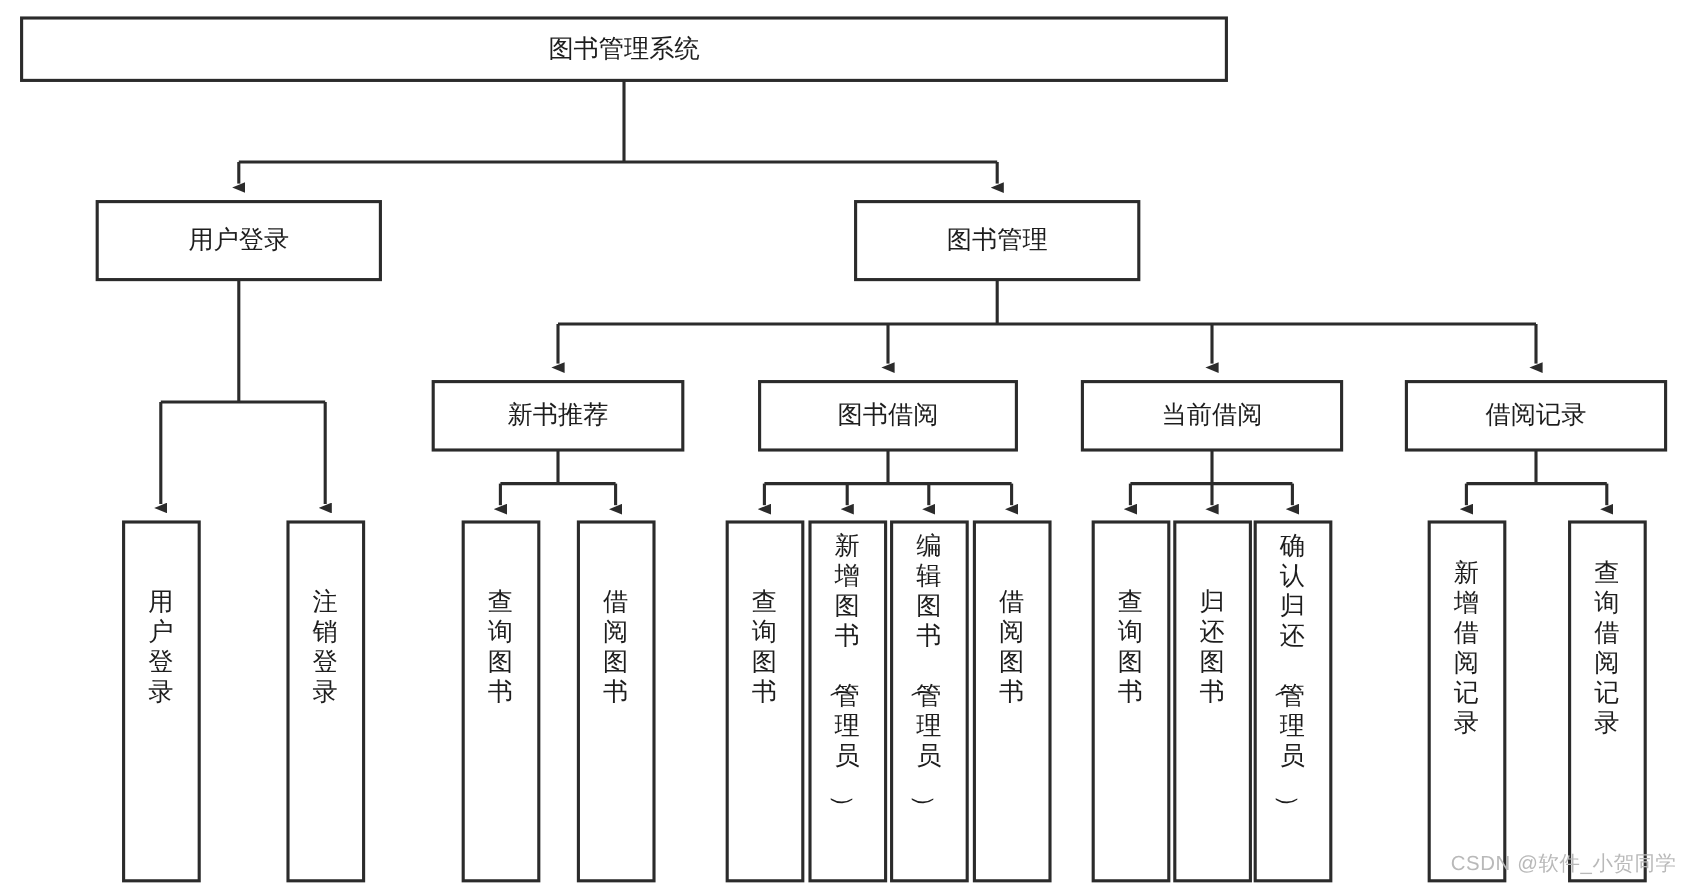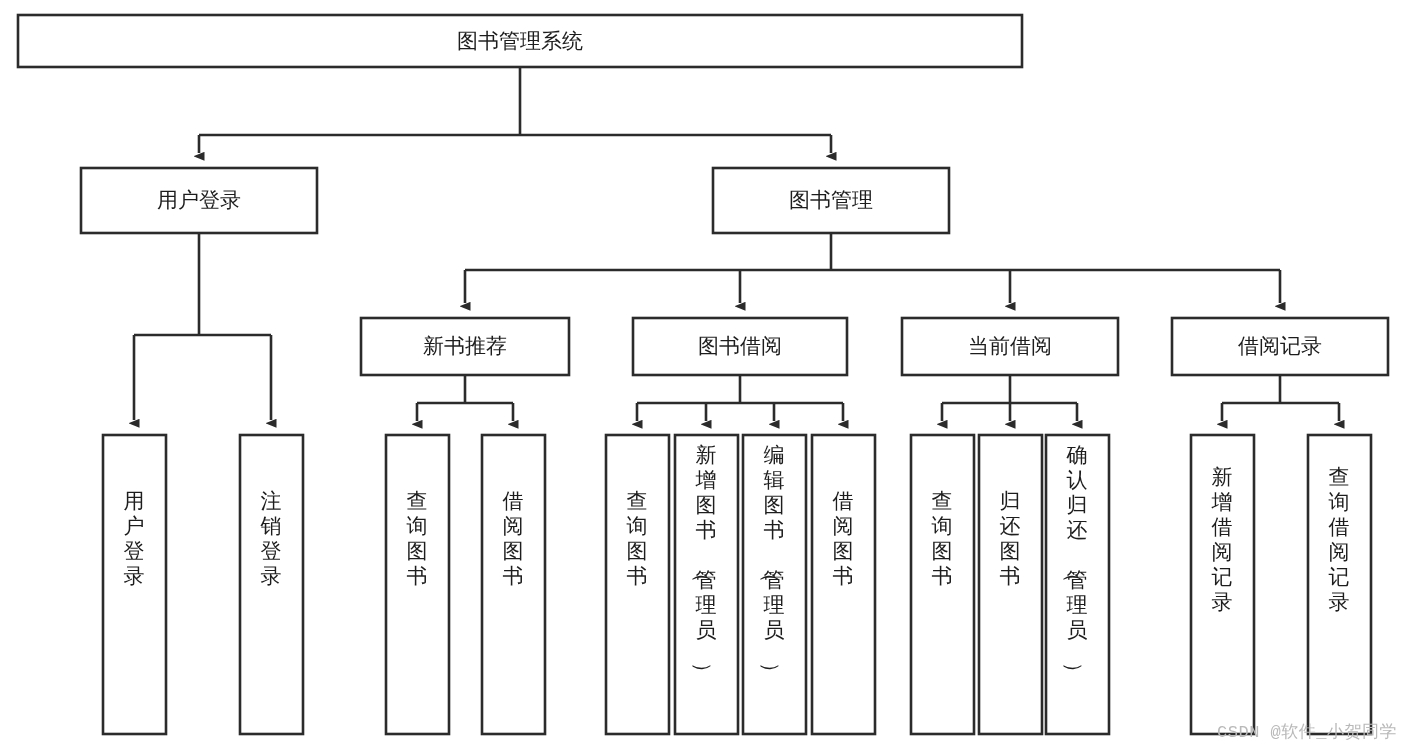--- a/index.html
+++ b/index.html
@@ -41,22 +41,22 @@
   }
   .node-label-v {
     fill: #1d1d1d;
     font-family: "DejaVu Sans", "Liberation Sans", sans-serif;
     font-size: 21px;
     text-anchor: middle;
   }
   .watermark {
     position: absolute;
     right: 8px;
-    bottom: 4px;
-    font-family: Liberation Mono, monospace;
+    bottom: 16px;
+    font-family: Liberation Sans, sans-serif;
     font-size: 17px;
     color: #b9b9b9;
     letter-spacing: 0.5px;
     white-space: nowrap;
     pointer-events: none;
   }
 </style>
 </head>
 <body>
 

